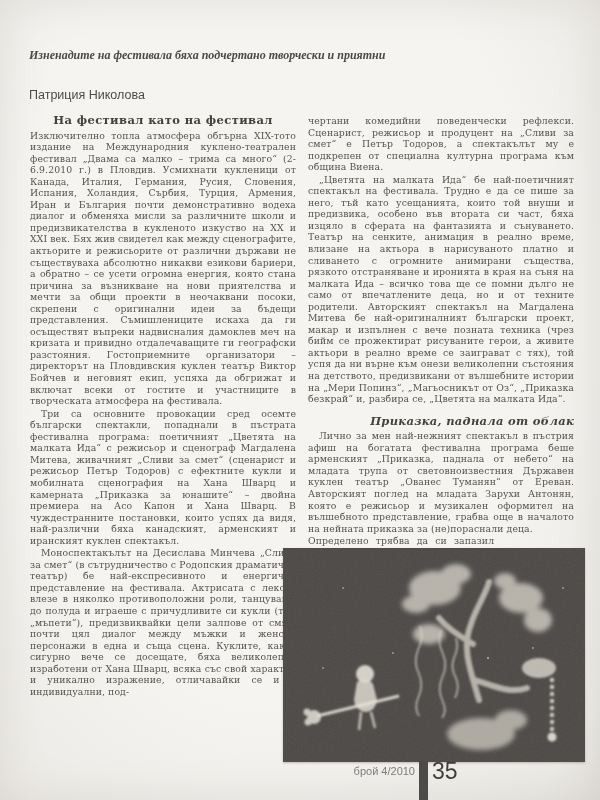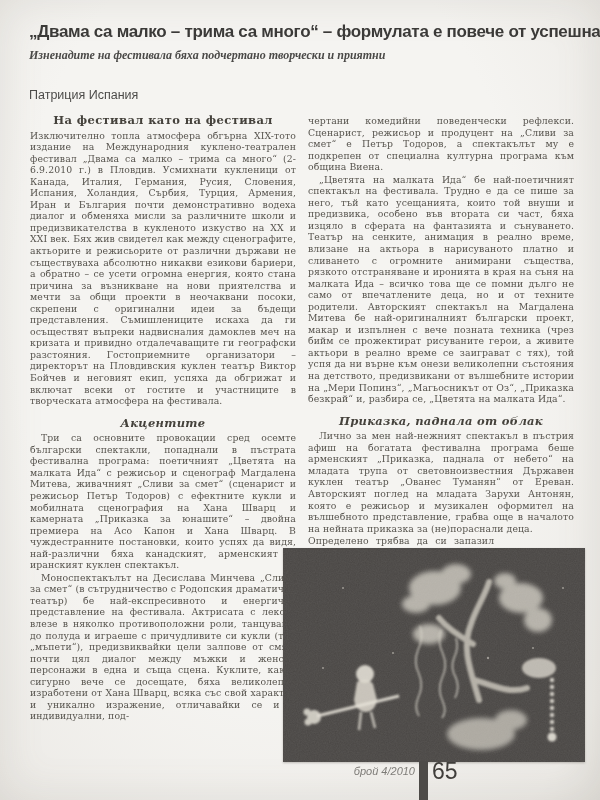--- a/index.html
+++ b/index.html
@@ -27,63 +27,61 @@
   .col { position:absolute; top:115px; width:266px; text-align:justify;
          font-size:9.3px; line-height:11.55px; color:#56534d; letter-spacing:0.1px; }
   .col-left  { left:30px; }
   .col-right { left:308px; }
   .h-roman {
     font-weight:bold; font-size:11.5px; letter-spacing:0.4px; color:#45423c;
     margin-bottom:3px; text-align:center;
   }
   .h-italic {
     font-weight:bold; font-style:italic; font-size:11.5px; color:#45423c;
-    margin-top:11px; margin-bottom:3px; text-align:center; letter-spacing:0.3px;
+    margin-top:11px; margin-bottom:3px; text-align:right; letter-spacing:0.3px;
   }
   .para { margin:0 0 1px 0; }
   .indent { text-indent:11px; }
   .tail-row { display:flex; align-items:flex-start; }
   .tail-text { width:192px; }
   .photo-caption {
     width:70px; margin-left:12px; padding-top:11px;
     font-style:italic; font-size:8.2px; line-height:10px; color:#6e6b63;
     text-align:left;
   }
   .photo {
     position:absolute; left:283px; top:548px; width:302px; height:214px;
     background:#454240; box-shadow:0 1px 2px rgba(90,85,78,0.35);
   }
   .photo svg { display:block; width:100%; height:100%; }
   .footer-issue {
     position:absolute; left:295px; top:765px; width:120px; text-align:right;
-    font-family:"Liberation Sans", sans-serif; font-style:italic;
+    font-family:"Liberation Sans", sans-serif; 
     font-size:11px; color:#7e7c78;
   }
   .footer-bar {
     position:absolute; left:419px; top:761px; width:9px; height:39px;
     background:#4d4b48;
   }
   .footer-page {
     position:absolute; left:432px; top:758px;
     font-family:"Liberation Sans", sans-serif; font-size:23px; color:#403e3b;
   }
 </style>
 </head>
 <body>
 
 <div class="page">
 
-  <div class="title">„Двама са малко – трима са много“ – формулата е повече от успешна</div>
   <div class="subtitle">Изненадите на фестивала бяха подчертано творчески и приятни</div>
-  <div class="author">Патриция Испания</div>
+  <div class="author">Патриция Николова</div>
 
   <div class="col col-left">
     <div class="h-roman">На фестивал като на фестивал</div>
     <p class="para">Изключително топла атмосфера обгърна XIX-тото издание на Международния куклено-театрален фестивал „Двама са малко – трима са много“ (2-6.9.2010 г.) в Пловдив. Усмихнати кукленици от Канада, Италия, Германия, Русия, Словения, Испания, Холандия, Сърбия, Турция, Армения, Иран и България почти демонстративно водеха диалог и обменяха мисли за различните школи и прeдизвикателства в кукленото изкуство на XX и XXI век. Бях жив свидетел как между сценографите, актьорите и режисьорите от различни държави не съществуваха абсолютно никакви езикови бариери, а обратно – се усети огромна енергия, която стана причина за възникване на нови приятелства и мечти за общи проекти в неочаквани посоки, скрепени с оригинални идеи за бъдещи представления. Съмишлениците искаха да ги осъществят въпреки надвисналия дамоклев меч на кризата и привидно отдалечаващите ги географски разстояния. Гостоприемните организатори – директорът на Пловдивския куклен театър Виктор Бойчев и неговият екип, успяха да обгрижат и включат всеки от гостите и участниците в творческата атмосфера на фестивала.</p>
-    <div class="h-italic">Акцентите</div>
     <p class="para indent">Три са основните провокации сред осемте български спектакли, попаднали в пъстрата фестивална програма: поетичният „Цветята на малката Ида“ с режисьор и сценограф Магдалена Митева, живачният „Сливи за смет“ (сценарист и режисьор Петър Тодоров) с ефектните кукли и мобилната сценография на Хана Шварц и камерната „Приказка за юнашите“ – двойна премиера на Асо Капон и Хана Шварц. В чуждестранните постановки, които успях да видя, най-различни бяха канадският, арменският и иранският куклен спектакъл.</p>
     <p class="para indent">Моноспектакълът на Десислава Минчева „Сливи за смет“ (в сътрудничество с Родопския драматичен театър) бе най-експресивното и енергично представление на фестивала. Актрисата с лекота влезе в няколко противоположни роли, танцуваше до полуда и играеше с причудливите си кукли (тип „мъпети“), предизвиквайки цели залпове от смях, почти цял диалог между мъжки и женски персонажи в една и съща сцена. Куклите, както сигурно вече се досещате, бяха великолепно изработени от Хана Шварц, всяка със свой характер и уникално изражение, отличавайки се и с индивидуални, под-</p>
   </div>
 
   <div class="col col-right">
     <p class="para">чертани комедийни поведенчески рефлекси. Сценарист, режисьор и продуцент на „Сливи за смет“ е Петър Тодоров, а спектакълът му е подкрепен от специална културна програма към община Виена.</p>
     <p class="para indent">„Цветята на малката Ида“ бе най-поетичният спектакъл на фестивала. Трудно е да се пише за него, тъй като усещанията, които той внуши и предизвика, особено във втората си част, бяха изцяло в сферата на фантазията и сънуването. Театър на сенките, анимация в реално време, влизане на актьора в нарисуваното платно и сливането с огромните анимирани същества, рязкото отстраняване и иронията в края на съня на малката Ида – всичко това ще се помни дълго не само от впечатлените деца, но и от техните родители. Авторският спектакъл на Магдалена Митева бе най-оригиналният български проект, макар и изпълнен с вече позната техника (чрез бийм се прожектират рисуваните герои, а живите актьори в реално време се заиграват с тях), той успя да ни върне към онези великолепни състояния на детството, предизвикани от вълшебните истории на „Мери Попинз“, „Магьосникът от Оз“, „Приказка безкрай“ и, разбира се, „Цветята на малката Ида“.</p>
     <div class="h-italic">Приказка, паднала от облак</div>
     <p class="para indent">Лично за мен най-нежният спектакъл в пъстрия афиш на богатата фестивална програма беше арменският „Приказка, паднала от небето“ на младата трупа от световноизвестния Държавен куклен театър „Ованес Туманян“ от Ереван. Авторският поглед на младата Зарухи Антонян, която е режисьор и музикален оформител на вълшебното представление, грабва още в началото на нейната приказка за (не)пораснали деца.</p>
     <div class="tail-row">
@@ -171,15 +169,15 @@
           <circle cx="280" cy="40" r="1"></circle>
         <circle cx="40" cy="120" r="1"></circle>
           <circle cx="250" cy="100" r="1"></circle>
       </g>
       <rect width="302" height="214" filter="url(#grain)" opacity="0.5"></rect>
     </svg>
   </div>
 
   <div class="footer-issue">брой 4/2010</div>
   <div class="footer-bar"></div>
-  <div class="footer-page">65</div>
+  <div class="footer-page">35</div>
 
 </div>
 
 </body></html>

